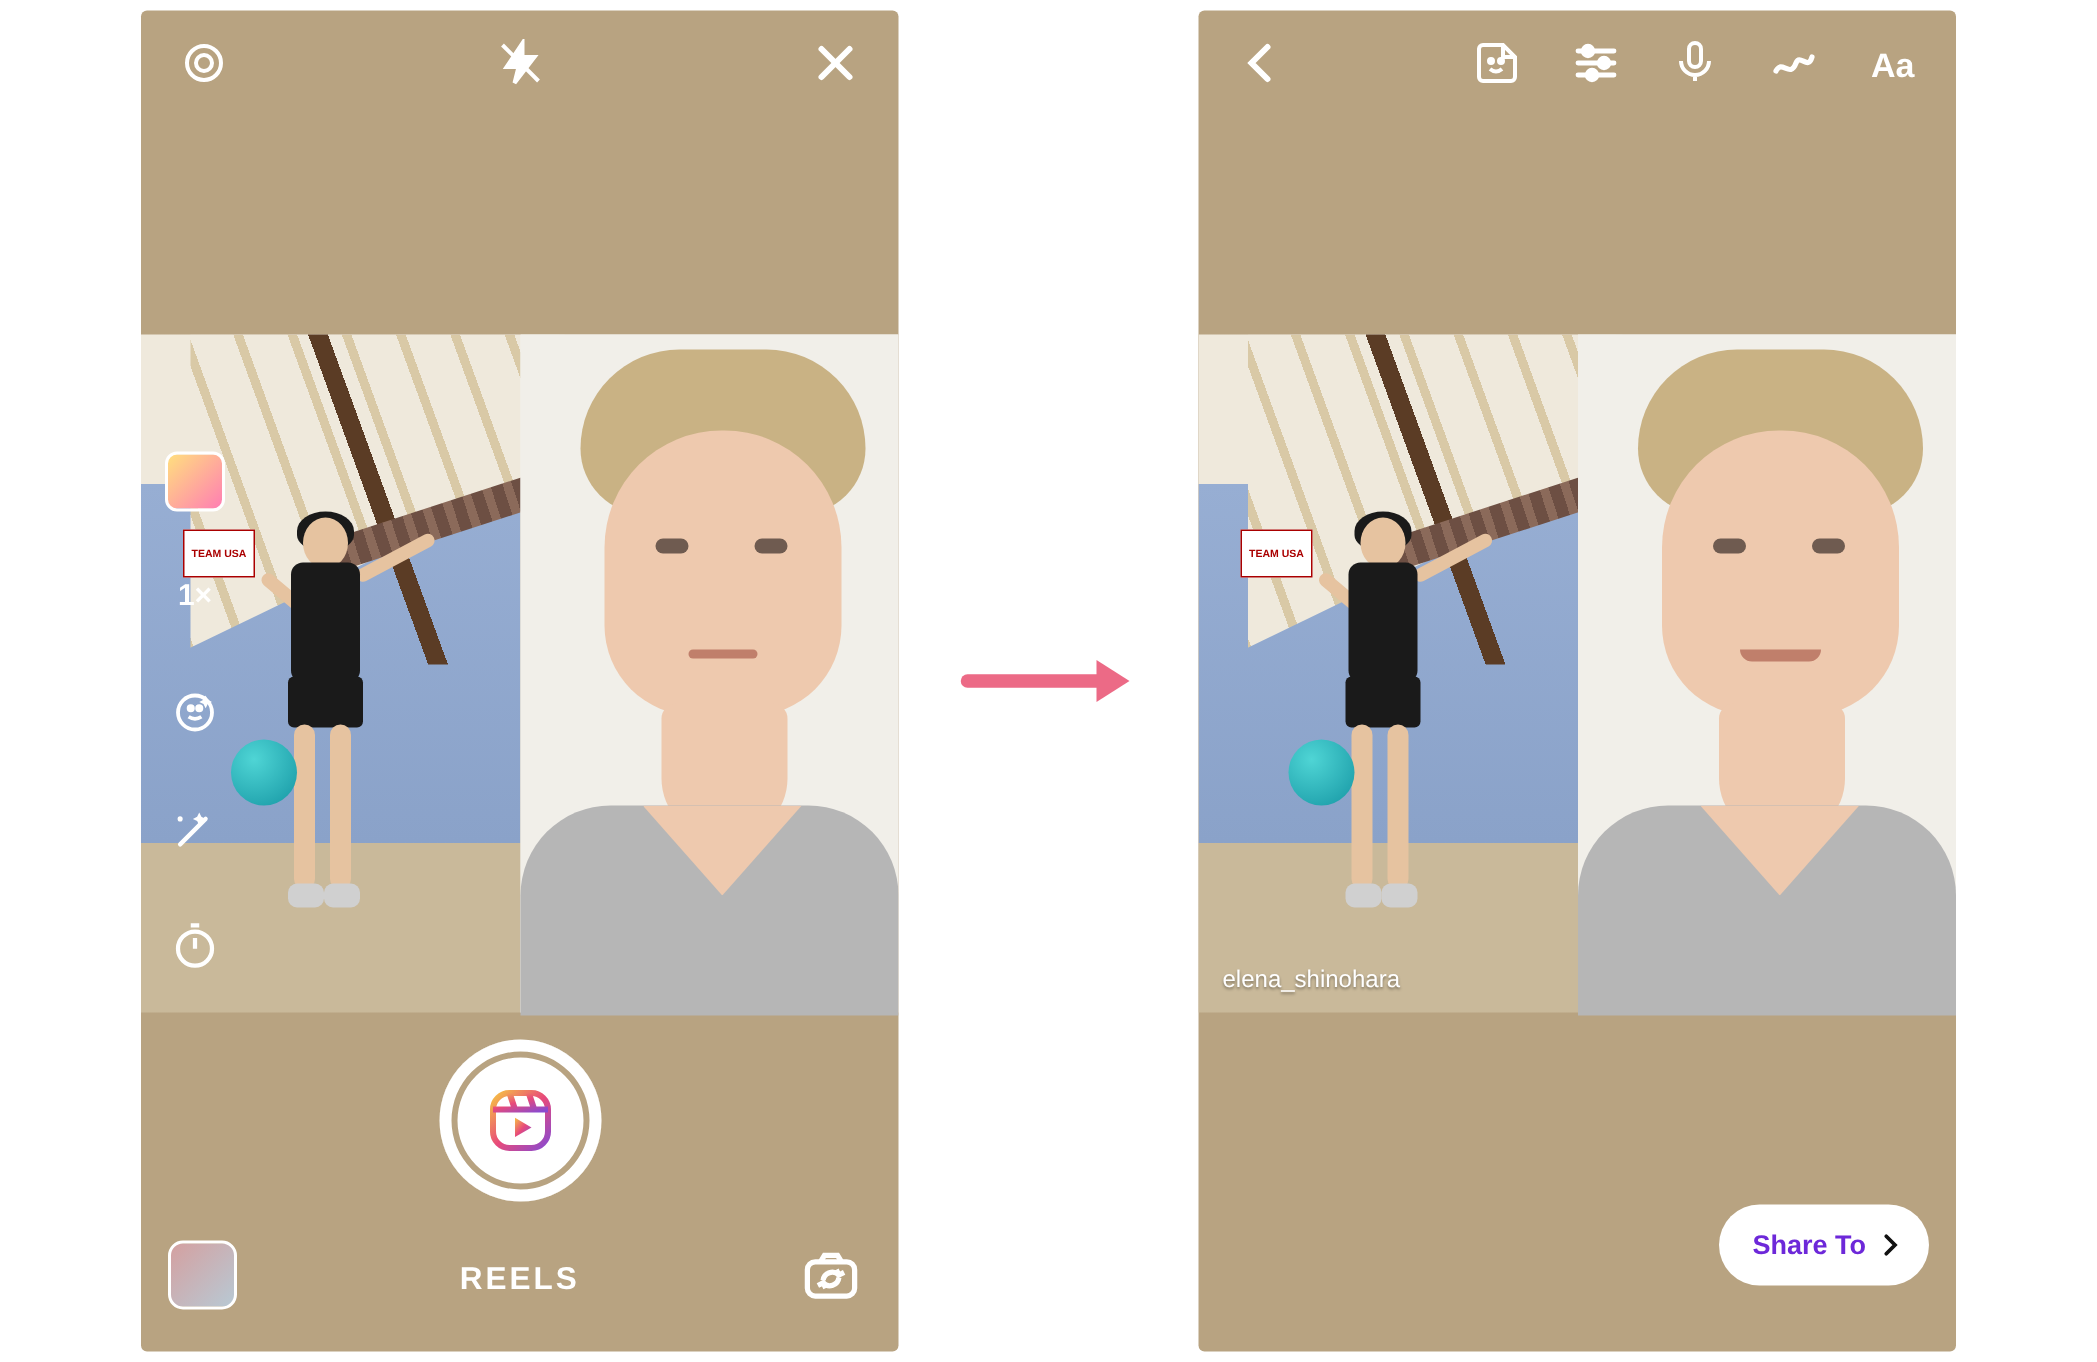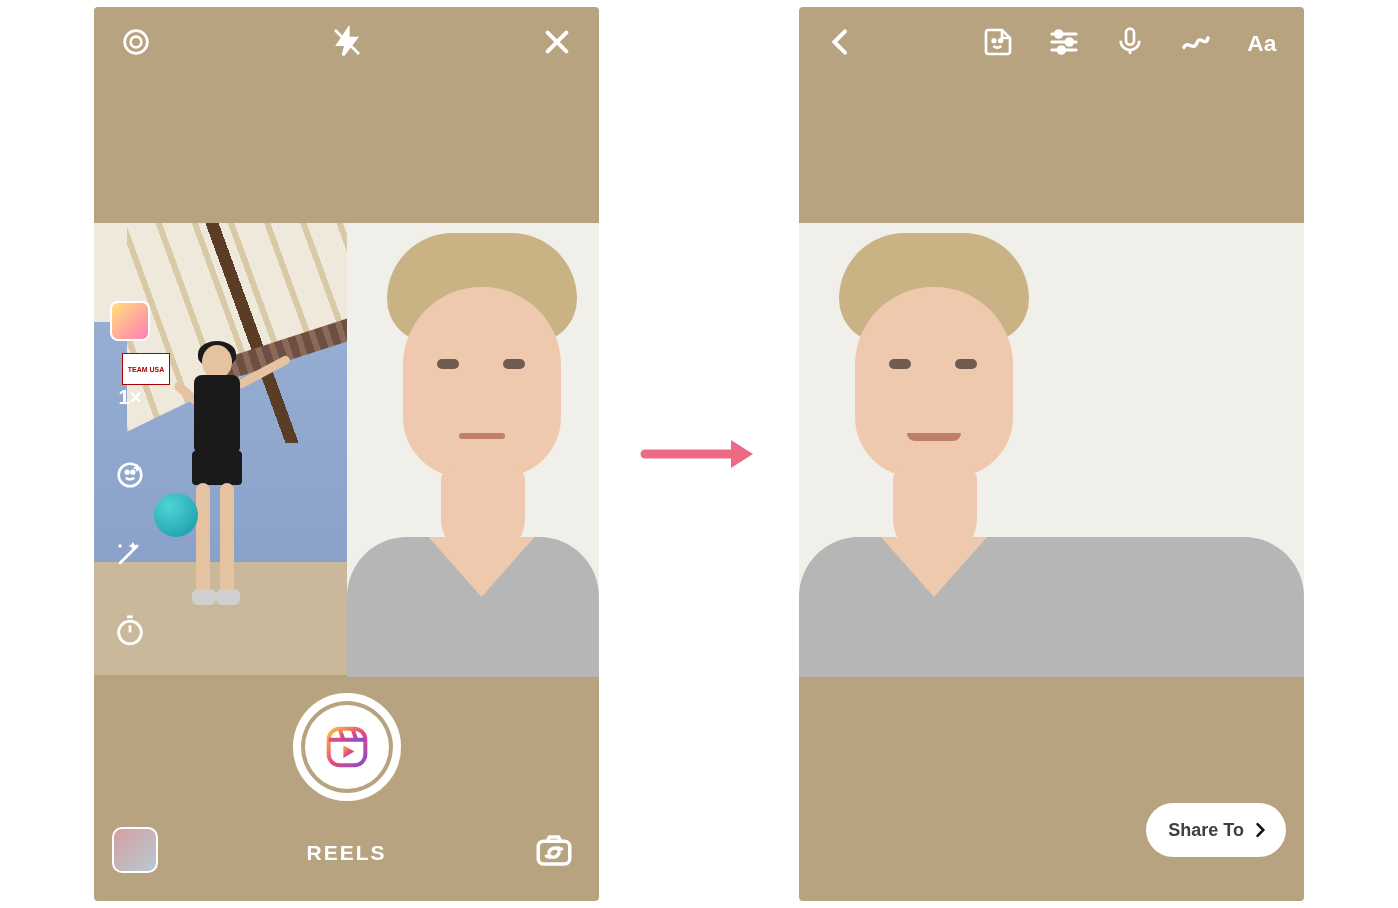--- a/index.html
+++ b/index.html
@@ -167,21 +167,21 @@
       cursor:pointer;
       display:flex;align-items:center;justify-content:center;
     }
 
     
     .share-btn {
       position:absolute; right:18px; bottom:44px;
       background:#fff; border-radius:28px;
       height:54px; padding:0 16px 0 22px;
       display:flex; align-items:center; gap:6px;
-      font-size:18px; font-weight:600; color:#404040;
+      font-size:18px; font-weight:600; color:#6d28d9;
       cursor:pointer;
     }
 
     .remix-credit {
       position:absolute; left:16px; bottom:12px;
       color:#fff; font-size:16px; font-weight:500;
       text-shadow:0 1px 2px rgba(0,0,0,.4);
       z-index:4;
     }
 
@@ -367,20 +367,40 @@
       </div>
       <div class="icon-btn">
         <svg viewBox="0 0 24 24" fill="currentColor">
             <text x="1" y="19" font-size="17" font-weight="700" font-family="Arial">Aa</text>
           </svg>
       </div>
     </div>
   </div>
 
   <div class="videobox">
+    <div class="vhalf left-bg">
+      <div class="stairs"></div>
+      <div class="railing"></div>
+      <div class="medals"></div>
+      <div class="team-usa-flag">TEAM USA</div>
+      <div class="dancer">
+        <div class="d-hair"></div>
+          <div class="d-head"></div>
+        <div class="d-arm-l"></div>
+          <div class="d-arm-r"></div>
+        <div class="d-torso"></div>
+          <div class="d-shorts"></div>
+        <div class="d-leg-l"></div>
+          <div class="d-leg-r"></div>
+        <div class="d-sock-l"></div>
+          <div class="d-sock-r"></div>
+        <div class="ball"></div>
+      </div>
+      <div class="remix-credit">elena_shinohara</div>
+    </div>
     <div class="vhalf right-bg">
       <div class="face">
         <div class="f-hair"></div>
           <div class="f-head"></div>
         <div class="f-eye-l"></div>
           <div class="f-eye-r"></div>
         <div class="f-mouth" style="border-radius:0 0 10px 10px;height:8px;width:54px;left:108px;"></div>
         <div class="f-neck"></div>
           <div class="f-shirt"></div>
         <div class="f-vneckline"></div>

